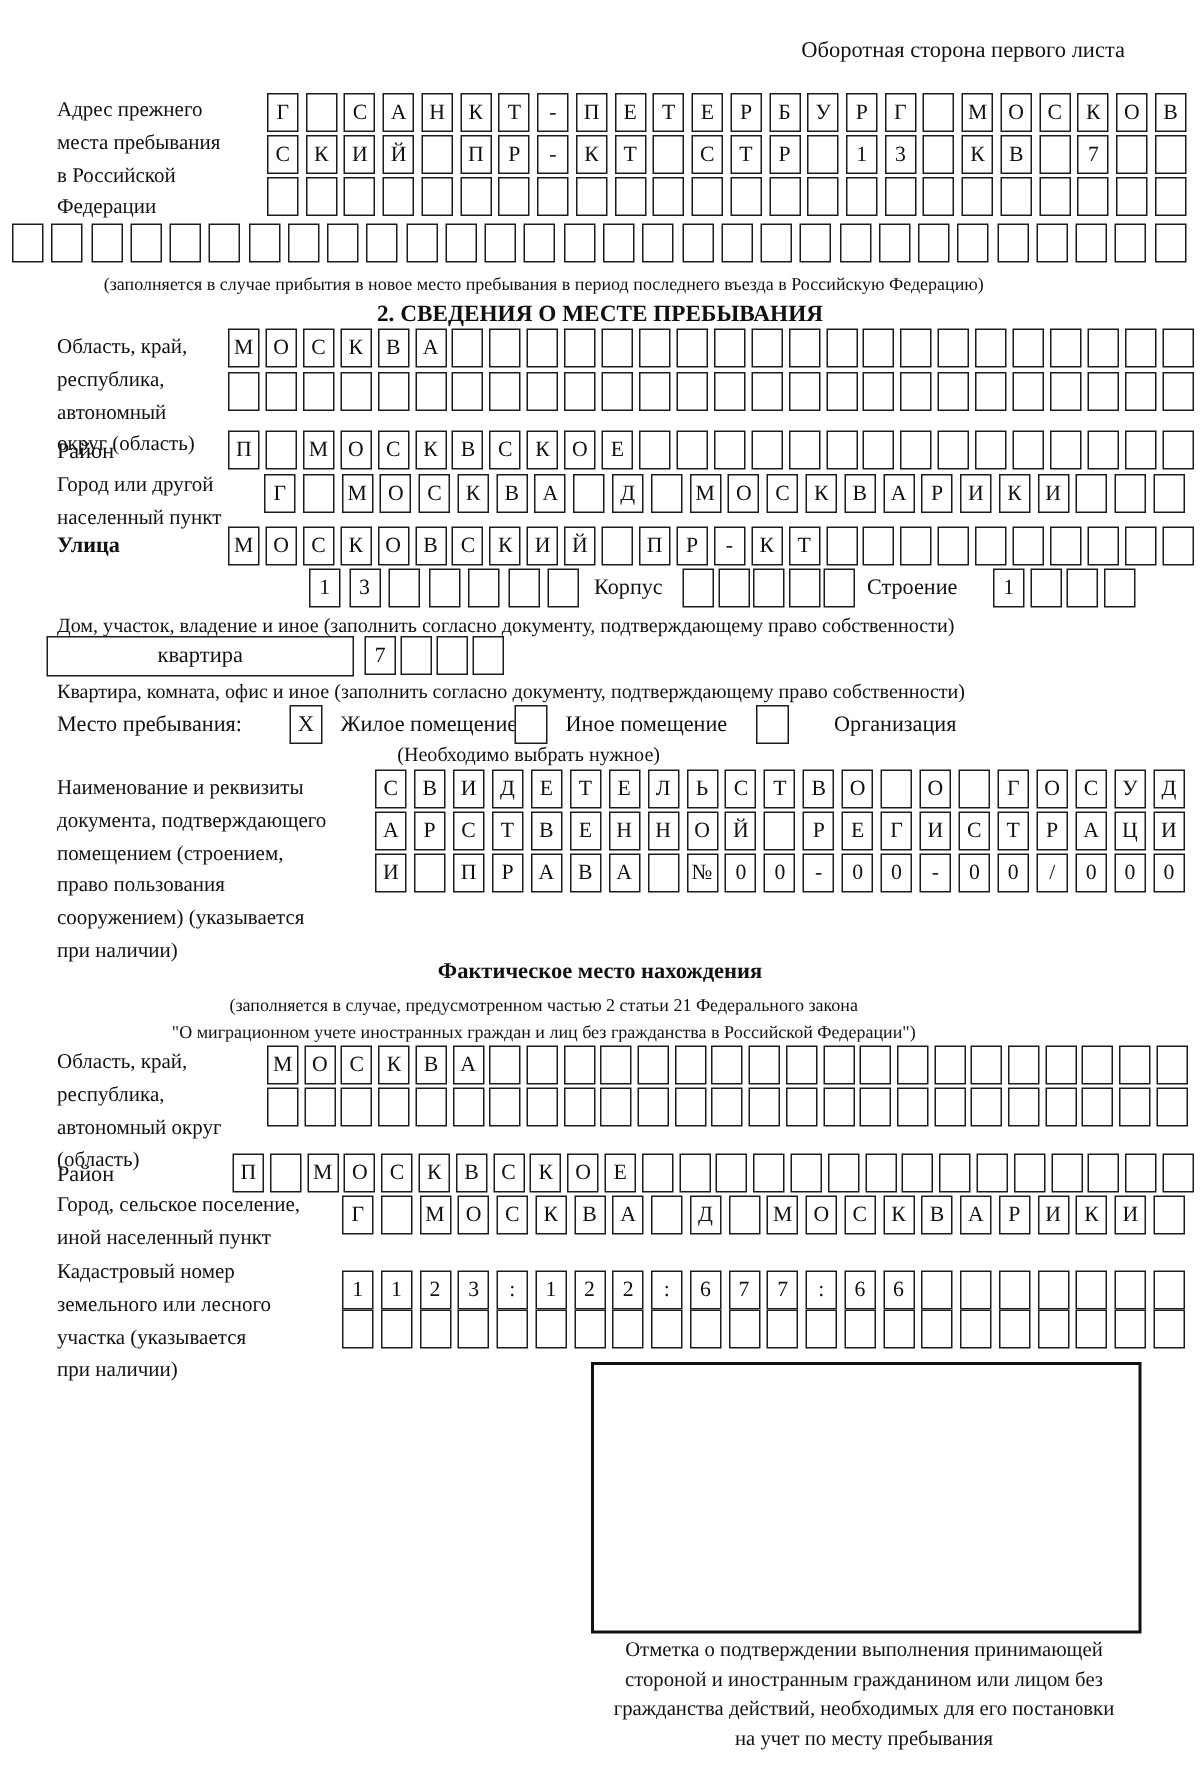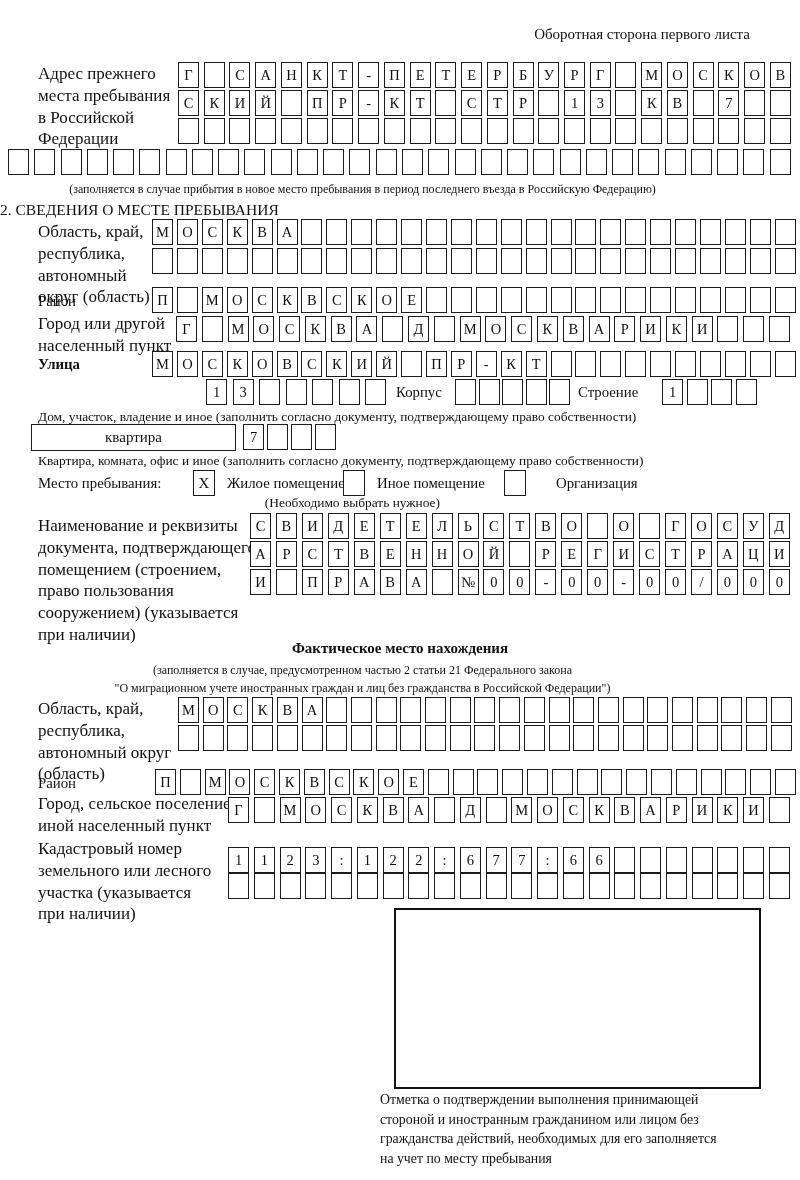--- a/index.html
+++ b/index.html
@@ -7,43 +7,43 @@
     position:relative;
     width:800px;height:1180px;
     margin:0 auto;
     background:#ffffff;
     font-family:"Liberation Serif","DejaVu Serif",serif;
     color:#111;
     overflow:hidden;
   }
   .abs{position:absolute;}
   .hdr-note{font-size:15px;text-align:right;}
-  .title{width:800px;left:0;text-align:left;font-weight:normal;font-size:15.5px;}
+  .title{width:800px;left:0;text-align:center;font-weight:bold;font-size:15.5px;}
   .subtitle{width:800px;left:0;text-align:center;font-weight:bold;font-size:15px;}
   .note-c{width:725px;left:0;text-align:center;font-size:12px;}
   .lbl{font-size:14.8px;line-height:20px;white-space:nowrap;}
-  .lines div{font-size:17px;line-height:21.8px;white-space:nowrap;}
+  .lines div{font-size:14px;line-height:21.8px;white-space:nowrap;}
   .cellrow{display:flex;justify-content:space-between;height:27px;}
   .cell{
     width:21px;height:26px;flex:0 0 21px;
     border:1.7px solid #1c1c1c;box-sizing:border-box;
     display:flex;align-items:center;justify-content:center;
     font-size:14.5px;background:#fff;
   }
   .widebox{
     border:1.7px solid #1c1c1c;box-sizing:border-box;height:27px;
     display:flex;align-items:center;justify-content:center;font-size:15px;background:#fff;
   }
   .cbox{
     width:22px;height:26px;border:1.7px solid #1c1c1c;box-sizing:border-box;
     display:flex;align-items:center;justify-content:center;font-size:15px;background:#fff;
   }
   .caption{font-size:13.4px;white-space:nowrap;}
   .bigbox{border:2px solid #111;background:#fff;}
-  .stamp-caption{text-align:left;font-size:13.8px;line-height:19.5px;}
+  .stamp-caption{text-align:center;font-size:13.8px;line-height:19.5px;}
 </style>
 </head>
 <body>
 
 <div class="page">
 
   <div class="abs hdr-note" style="top:26px;left:420px;width:330px;">Оборотная сторона первого листа</div>
 
   <div class="abs lines" style="top:63px;left:38px;">
       <div>Адрес прежнего</div>
@@ -617,17 +617,17 @@
       <span class="cell"></span>
       <span class="cell"></span>
       <span class="cell"></span>
       <span class="cell"></span>
     </div>
 
   <div class="abs bigbox" style="top:908px;left:394px;width:363px;height:177px;"></div>
   <div class="abs stamp-caption" style="top:1090px;left:380px;width:392px;">
       <div>Отметка о подтверждении выполнения принимающей</div>
       <div>стороной и иностранным гражданином или лицом без</div>
-      <div>гражданства действий, необходимых для его заполняется</div>
+      <div>гражданства действий, необходимых для его постановки</div>
       <div>на учет по месту пребывания</div>
     </div>
 
 </div>
 
 </body></html>

